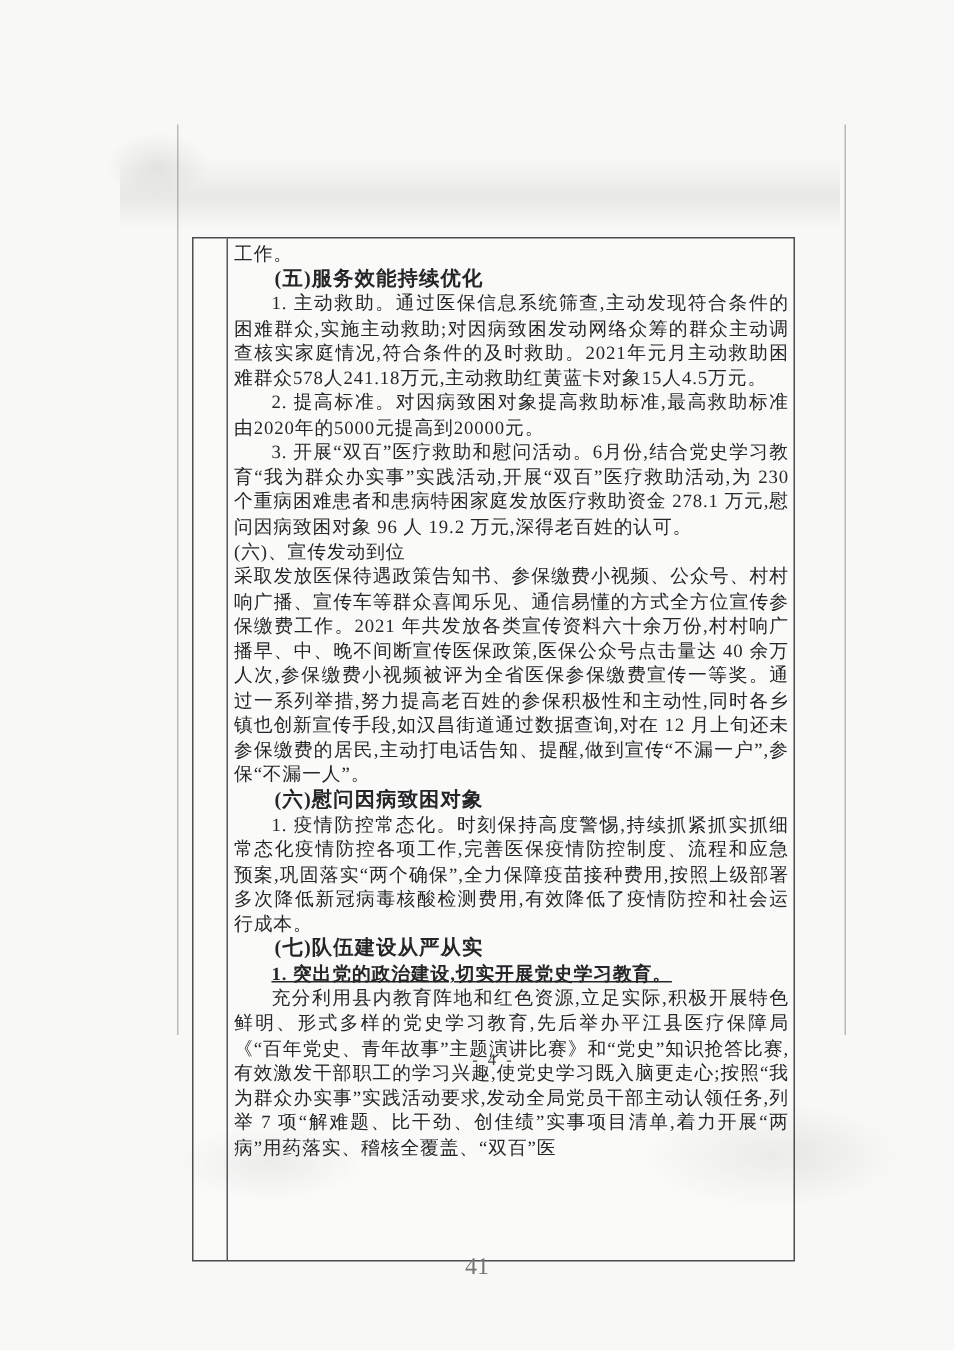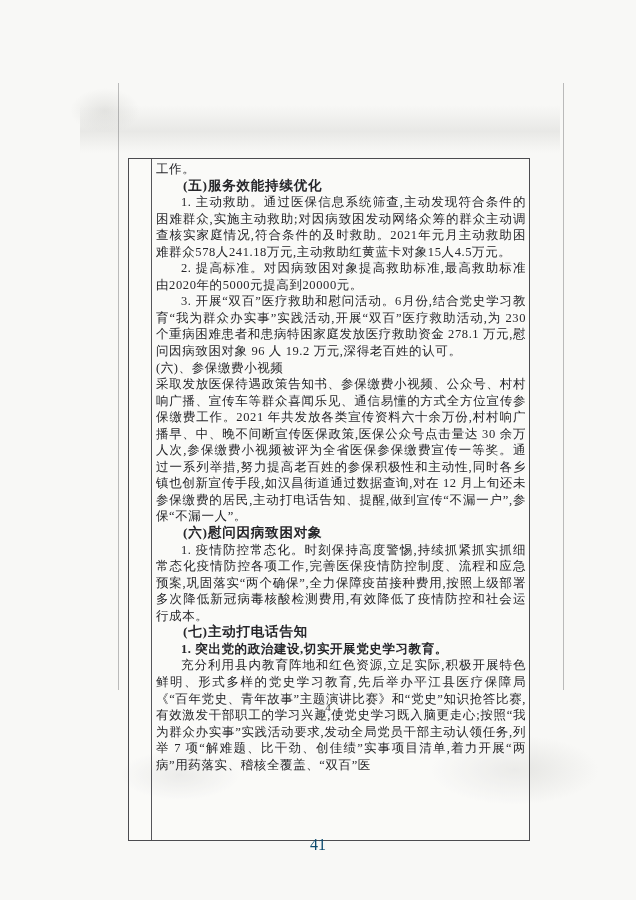--- a/index.html
+++ b/index.html
@@ -32,28 +32,28 @@
   }
   .doc-text{
     font-size:12.5px;line-height:16.55px;letter-spacing:.6px;
     text-align:justify;text-justify:inter-character;
   }
   .doc-text p{margin:0;}
   .indent{text-indent:2em;}
   .noindent{text-indent:0;}
   .h-bold{font-weight:bold;font-size:13.5px;letter-spacing:.8px;}
   .h-plain{font-weight:normal;}
-  .p-bold{font-weight:bold;}
+  .p-bold{font-weight:bold;text-decoration:underline;}
   .sheet-footer{
     position:absolute;left:128px;top:701px;width:402px;
     text-align:center;font-size:11px;letter-spacing:2px;color:#3a3a3e;
   }
   .page-number{
     position:absolute;left:0;top:836px;width:636px;
-    text-align:center;font-size:16px;color:#0c4a6e;
+    text-align:center;font-size:16px;color:#737373;
   }
 </style>
 </head>
 <body>
 
 <div class="smudge band" style="left:80px;top:105px;width:480px;height:48px;"></div>
 <div class="smudge blotch" style="left:70px;top:88px;width:70px;height:45px;"></div>
 <div class="smudge blotch" style="left:430px;top:735px;width:170px;height:70px;"></div>
 <div class="smudge blotch" style="left:120px;top:750px;width:120px;height:50px;"></div>
 
@@ -61,25 +61,25 @@
 <div class="outer-line" style="left:563px;top:83px;height:607px;"></div>
 
 <div class="doc-table">
   <div class="label-col"></div>
   <div class="text-cell doc-text">
     <p class="noindent">工作。</p>
     <p class="indent h-bold">(五)服务效能持续优化</p>
     <p class="indent">1. 主动救助。通过医保信息系统筛查,主动发现符合条件的困难群众,实施主动救助;对因病致困发动网络众筹的群众主动调查核实家庭情况,符合条件的及时救助。2021年元月主动救助困难群众578人241.18万元,主动救助红黄蓝卡对象15人4.5万元。</p>
     <p class="indent">2. 提高标准。对因病致困对象提高救助标准,最高救助标准由2020年的5000元提高到20000元。</p>
     <p class="indent">3. 开展“双百”医疗救助和慰问活动。6月份,结合党史学习教育“我为群众办实事”实践活动,开展“双百”医疗救助活动,为 230 个重病困难患者和患病特困家庭发放医疗救助资金 278.1 万元,慰问因病致困对象 96 人 19.2 万元,深得老百姓的认可。</p>
-    <p class="noindent h-plain">(六)、参保缴费小视频</p>
-    <p class="noindent">采取发放医保待遇政策告知书、参保缴费小视频、公众号、村村响广播、宣传车等群众喜闻乐见、通信易懂的方式全方位宣传参保缴费工作。2021 年共发放各类宣传资料六十余万份,村村响广播早、中、晚不间断宣传医保政策,医保公众号点击量达 30 余万人次,参保缴费小视频被评为全省医保参保缴费宣传一等奖。通过一系列举措,努力提高老百姓的参保积极性和主动性,同时各乡镇也创新宣传手段,如汉昌街道通过数据查询,对在 12 月上旬还未参保缴费的居民,主动打电话告知、提醒,做到宣传“不漏一户”,参保“不漏一人”。</p>
+    <p class="noindent h-plain">(六)、宣传发动到位</p>
+    <p class="noindent">采取发放医保待遇政策告知书、参保缴费小视频、公众号、村村响广播、宣传车等群众喜闻乐见、通信易懂的方式全方位宣传参保缴费工作。2021 年共发放各类宣传资料六十余万份,村村响广播早、中、晚不间断宣传医保政策,医保公众号点击量达 40 余万人次,参保缴费小视频被评为全省医保参保缴费宣传一等奖。通过一系列举措,努力提高老百姓的参保积极性和主动性,同时各乡镇也创新宣传手段,如汉昌街道通过数据查询,对在 12 月上旬还未参保缴费的居民,主动打电话告知、提醒,做到宣传“不漏一户”,参保“不漏一人”。</p>
     <p class="indent h-bold">(六)慰问因病致困对象</p>
     <p class="indent">1. 疫情防控常态化。时刻保持高度警惕,持续抓紧抓实抓细常态化疫情防控各项工作,完善医保疫情防控制度、流程和应急预案,巩固落实“两个确保”,全力保障疫苗接种费用,按照上级部署多次降低新冠病毒核酸检测费用,有效降低了疫情防控和社会运行成本。</p>
-    <p class="indent h-bold">(七)主动打电话告知</p>
+    <p class="indent h-bold">(七)队伍建设从严从实</p>
     <p class="indent p-bold">1. 突出党的政治建设,切实开展党史学习教育。</p>
     <p class="indent">充分利用县内教育阵地和红色资源,立足实际,积极开展特色鲜明、形式多样的党史学习教育,先后举办平江县医疗保障局《“百年党史、青年故事”主题演讲比赛》和“党史”知识抢答比赛,有效激发干部职工的学习兴趣,使党史学习既入脑更走心;按照“我为群众办实事”实践活动要求,发动全局党员干部主动认领任务,列举 7 项“解难题、比干劲、创佳绩”实事项目清单,着力开展“两病”用药落实、稽核全覆盖、“双百”医</p>
   </div>
 </div>
 
 <div class="sheet-footer">- 4 -</div>
 
 <div class="page-number">41</div>
 
 </body></html>

